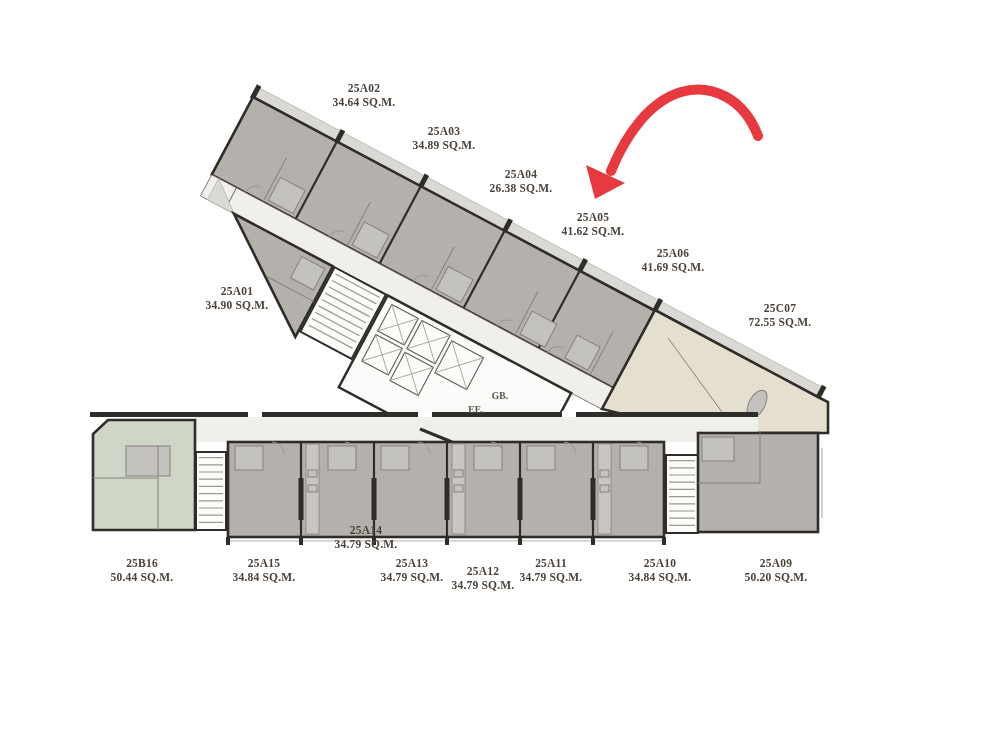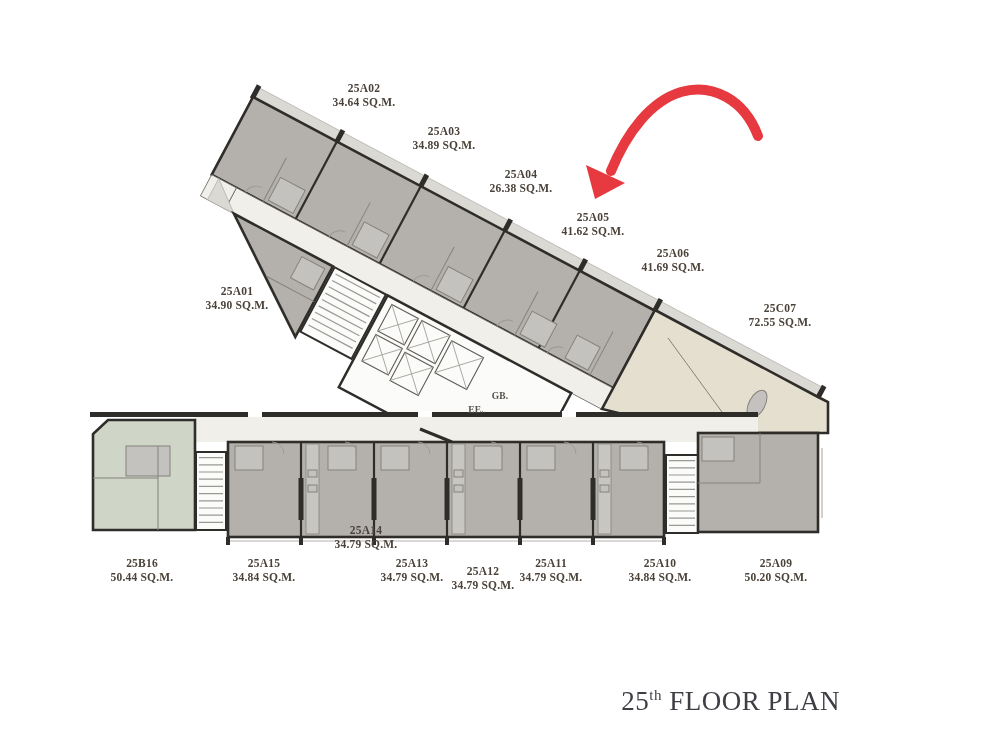--- a/index.html
+++ b/index.html
@@ -285,16 +285,13 @@
       </div>
       <div class="unit-label" style="left: 776px; top: 557px;">
         <div>25A09</div>
         <div>50.20 SQ.M.</div>
       </div>
     </div>
 
   <div class="core-label" style="left:500px;top:396px;">GB.</div>
   <div class="core-label" style="left:476px;top:410px;">EE.</div>
 
-  <div id="floor-title">
-    <span>25</span><sup>th</sup><span> FLOOR PLAN</span>
-  </div>
 </div>
 
 </body></html>

